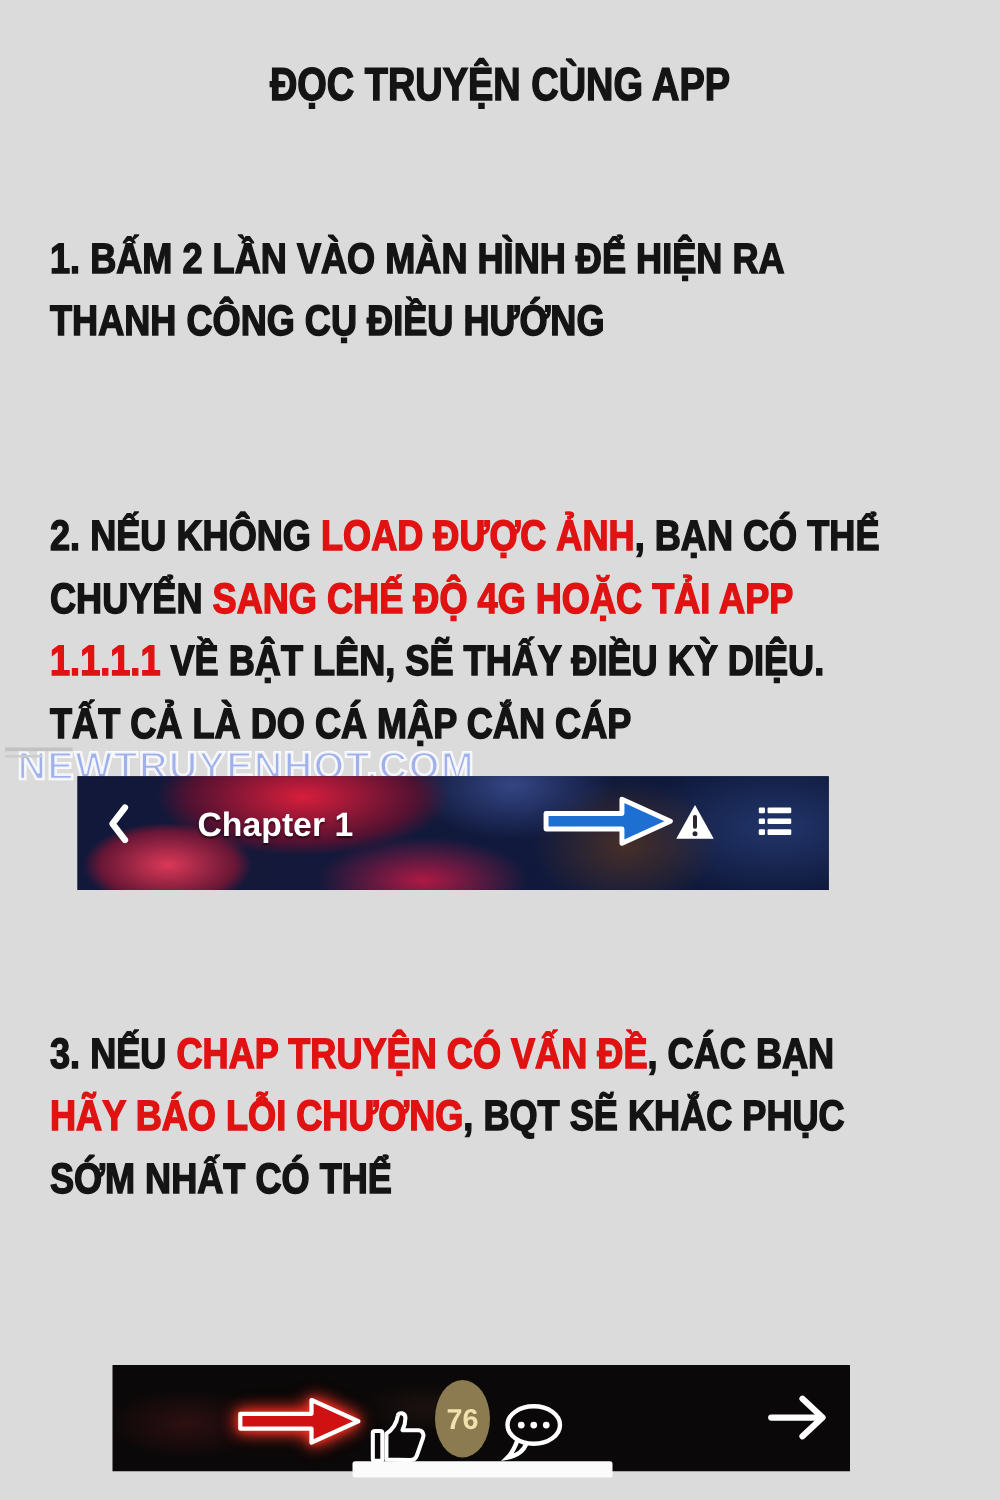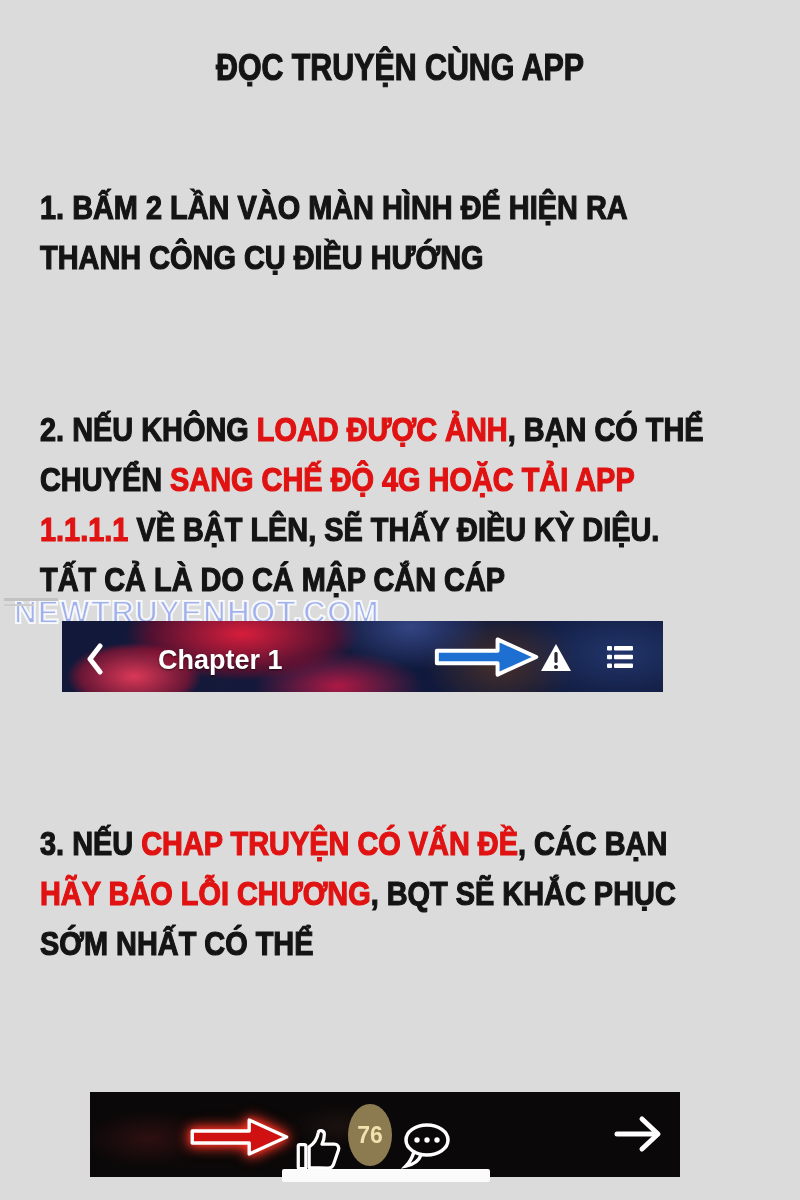--- a/index.html
+++ b/index.html
@@ -20,21 +20,21 @@
   .wm{position:absolute;font-weight:bold;color:#9fb0ea;letter-spacing:1px;
       -webkit-text-stroke:2px rgba(255,255,255,.85);z-index:1;white-space:nowrap;}
   .wm1{left:66px;top:570px;font-size:31px;}
   .wm2{left:14px;top:595px;font-size:31px;transform:scaleX(1.02);transform-origin:0 0;}
   .dash{position:absolute;left:4px;top:598px;width:54px;height:3px;background:#c2c2c2;z-index:1;}
   .dash2{position:absolute;left:4px;top:604px;width:30px;height:2px;background:#cccccc;z-index:1;}
 
   .zc{position:relative;z-index:2;}
 
   
-  .toolbar{position:absolute;left:62px;top:621px;width:601px;height:71px;z-index:2;
+  .toolbar{position:absolute;left:62px;top:621px;width:601px;height:91px;z-index:2;
     background:
       radial-gradient(ellipse 90px 45px at 12% 78%, rgba(240,60,90,.9), rgba(190,20,50,.5) 60%, transparent 75%),
       radial-gradient(ellipse 150px 60px at 30% 18%, rgba(225,30,60,.95), rgba(150,10,40,.5) 60%, transparent 78%),
       radial-gradient(ellipse 120px 50px at 46% 92%, rgba(200,25,70,.85), transparent 70%),
       radial-gradient(ellipse 110px 60px at 58% 8%, rgba(60,80,150,.8), transparent 72%),
       radial-gradient(ellipse 100px 70px at 73% 60%, rgba(74,48,40,.95), transparent 75%),
       radial-gradient(ellipse 160px 80px at 93% 45%, rgba(35,55,110,.95), rgba(15,25,60,.9) 70%),
       linear-gradient(100deg,#23101e 0%,#451226 28%,#20203f 55%,#101a38 78%,#0c1430 100%);}
   .chapter{position:absolute;left:96px;top:24px;color:#fff;font-size:27px;font-weight:bold;
            text-shadow:0 1px 2px rgba(0,0,0,.6);}

